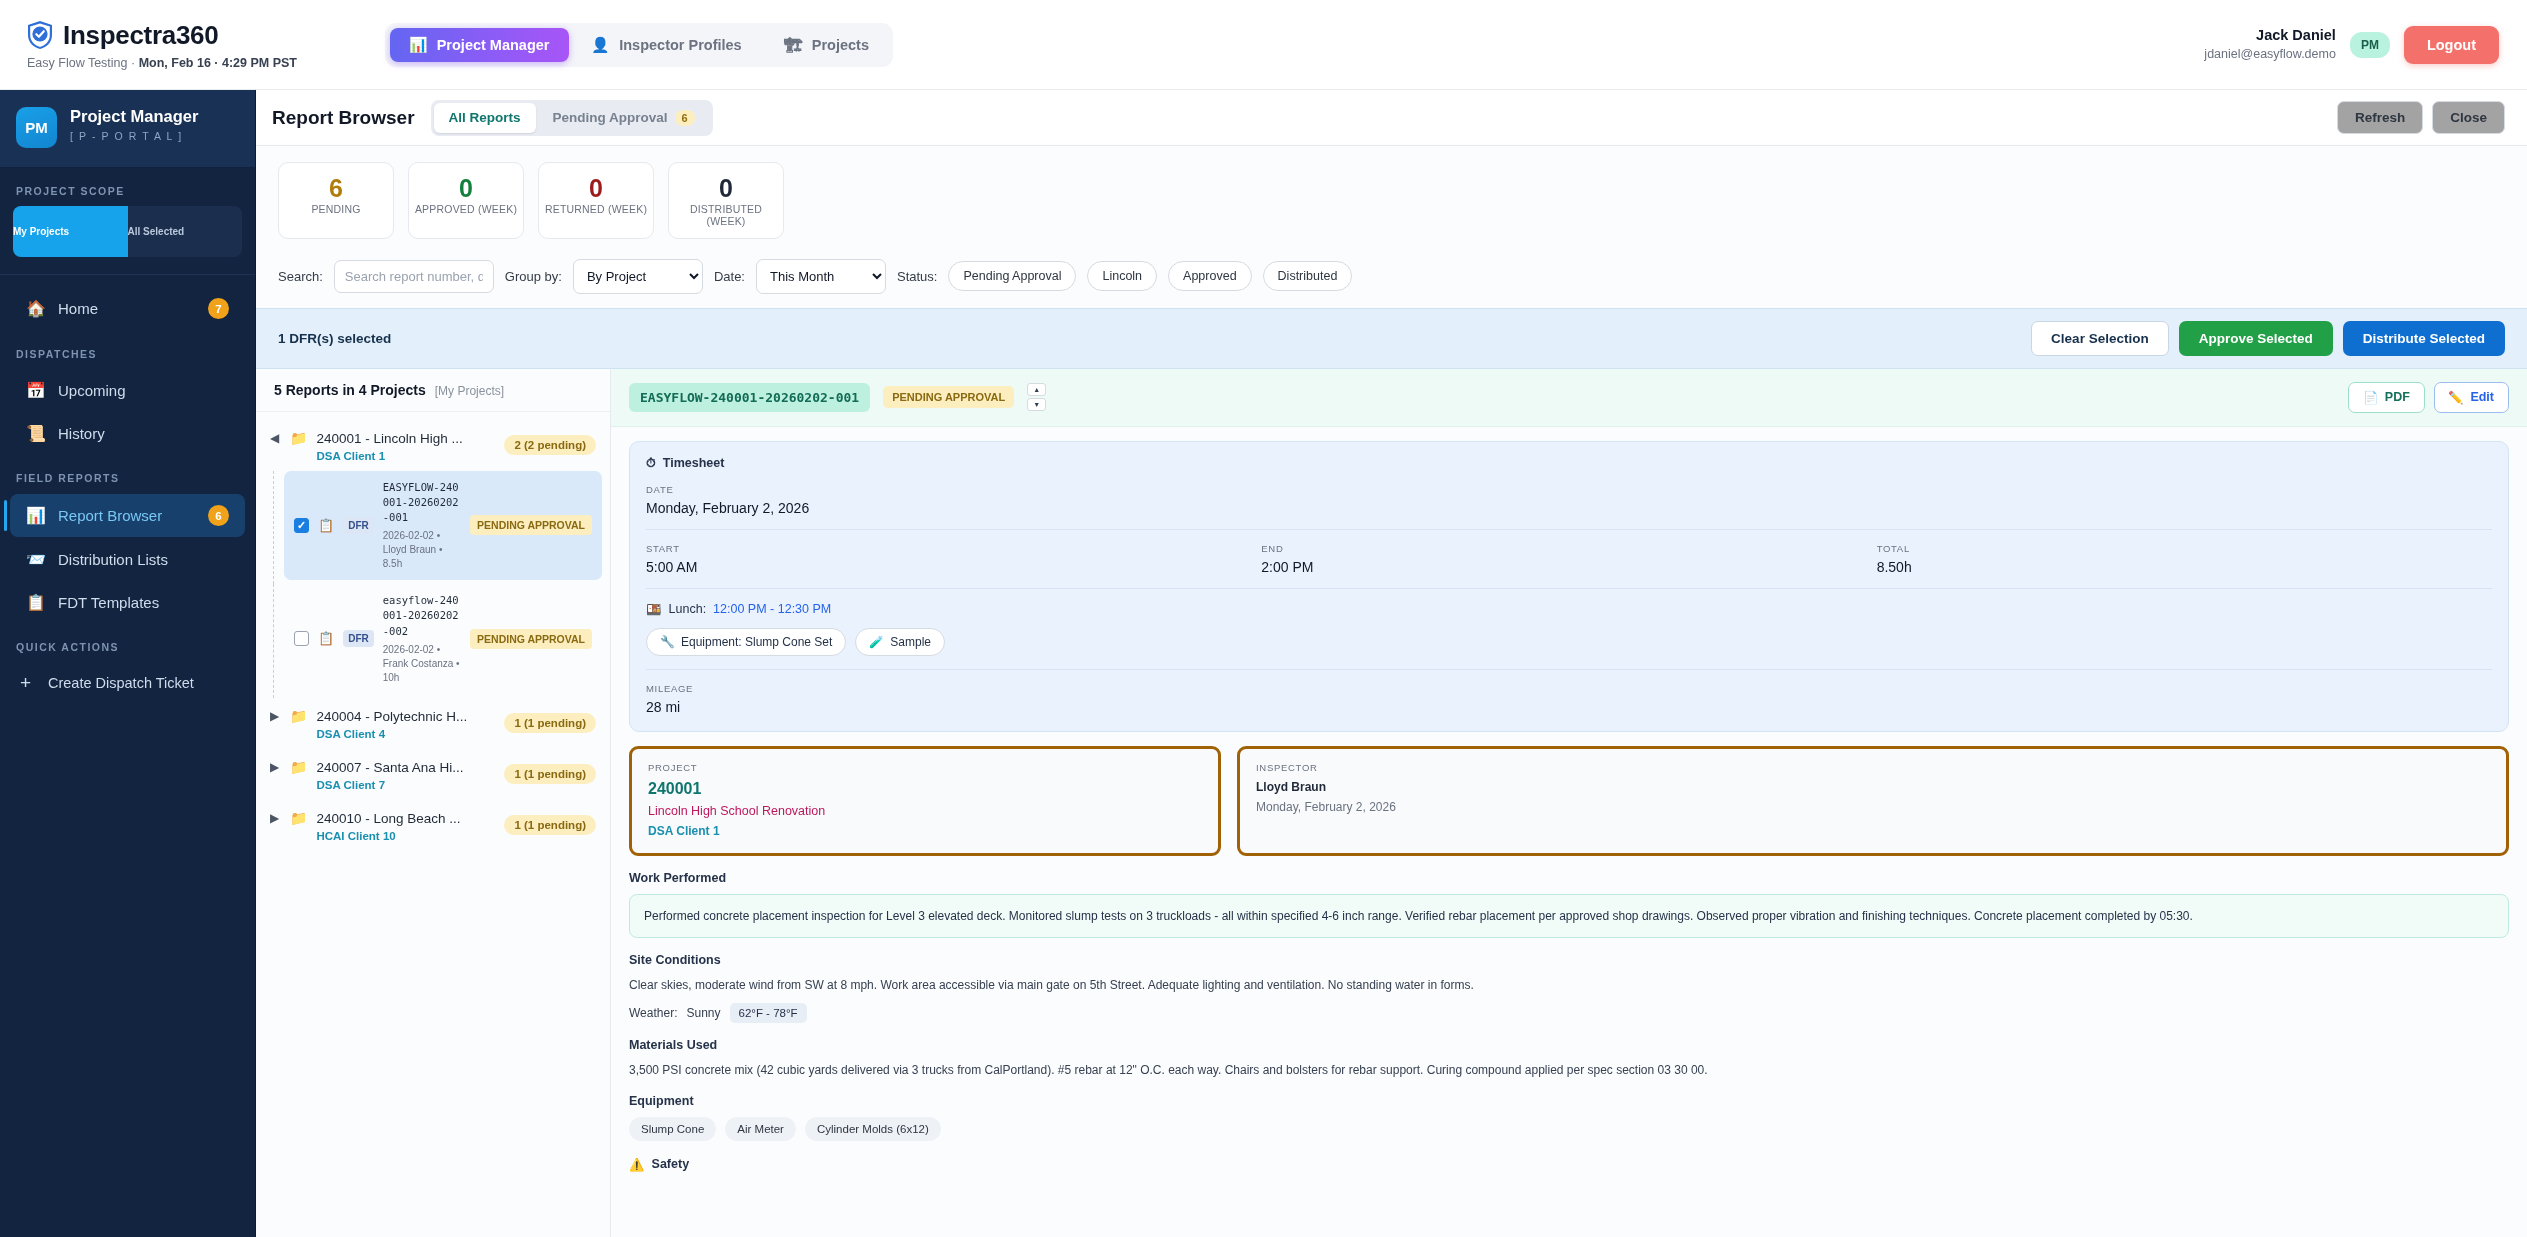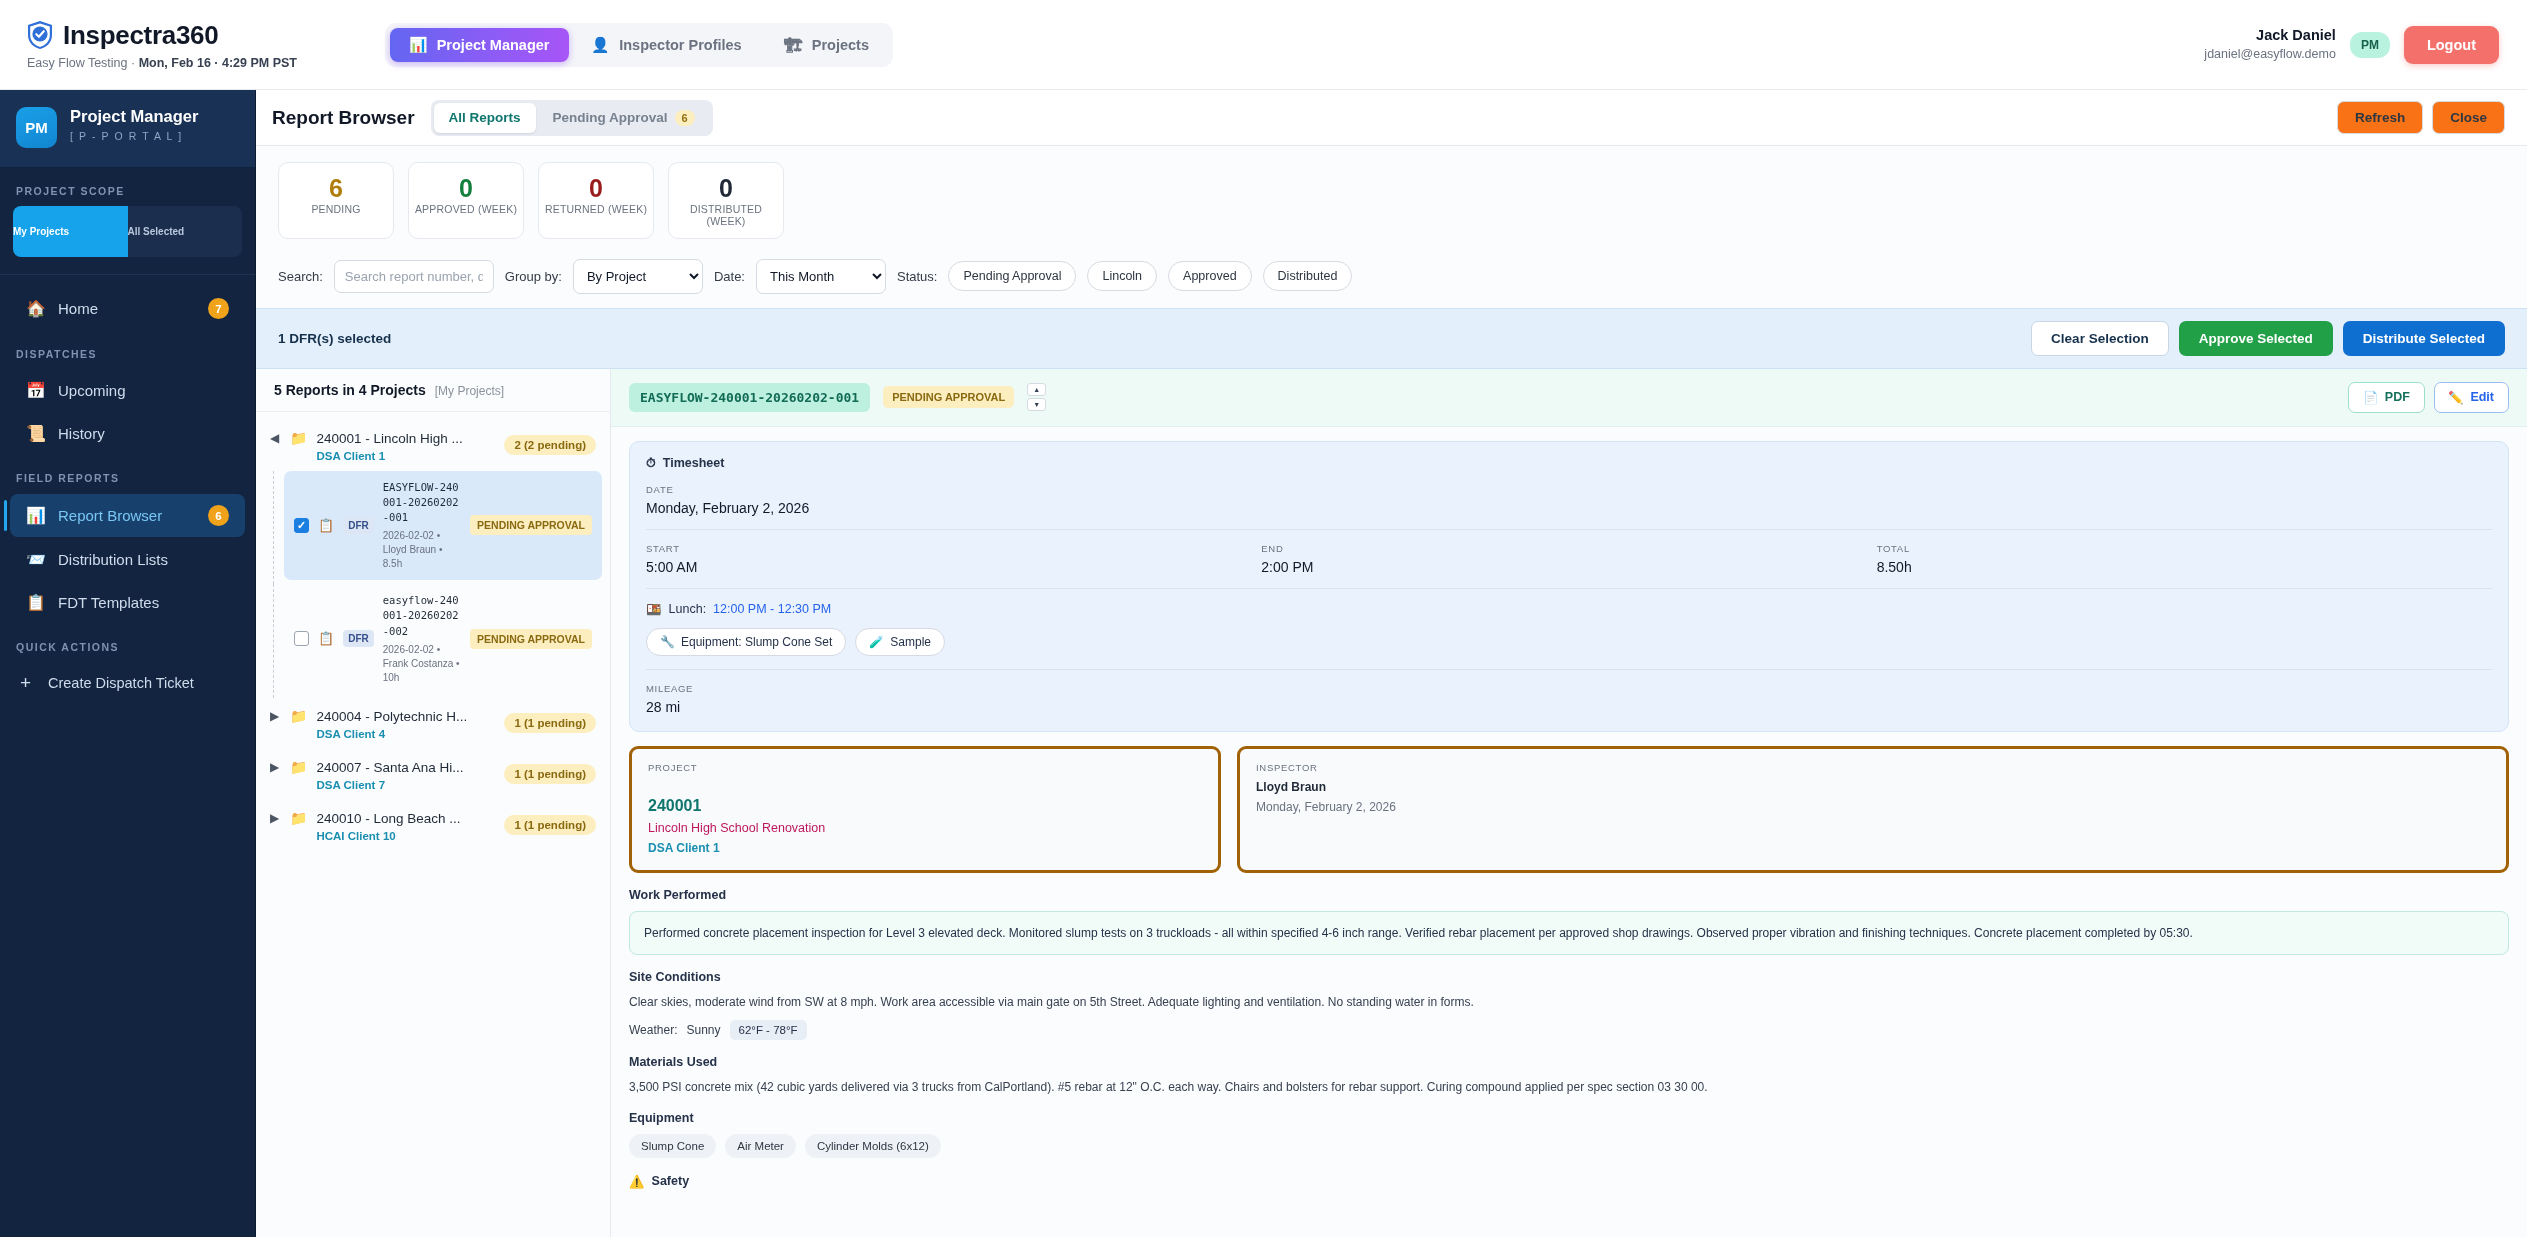--- a/index.html
+++ b/index.html
@@ -148,21 +148,21 @@
     padding: 7px 15px; border-radius: 6px;
     font-size: 13.5px; font-weight: 600; color: #77818f; cursor: pointer;
   }
   .seg-btn.active { background: #ffffff; color: #0f766e; box-shadow: 0 1px 2px rgba(0,0,0,.1); }
   .seg-count {
     background: #fdeec0; color: #92700f; font-size: 11px; font-weight: 700;
     border-radius: 9px; padding: 2px 7px;
   }
   .head-actions { margin-left: auto; display: flex; gap: 9px; }
   .ghost-btn {
-    background: #f97316; border: 1px solid #d6dae1; border-radius: 7px;
+    background: #a3a3a3; border: 1px solid #d6dae1; border-radius: 7px;
     padding: 8px 17px; font-size: 13.5px; font-weight: 600; color: #2e3641; cursor: pointer;
   }
 
   
   .stats { display: flex; gap: 14px; padding: 16px 22px 14px 22px; background: #fbfcfd; }
   .stat {
     width: 116px; background: #ffffff;
     border: 1px solid #e6e9ee; border-radius: 10px;
     padding: 12px 0 11px 0; text-align: center;
   }
@@ -340,21 +340,21 @@
   }
 
   .two-col { display: flex; gap: 16px; margin-top: 14px; }
   .card-plain {
     background: #f8fafc; border: 3px solid #a16207; border-radius: 9px;
     padding: 13px 16px 15px 16px;
   }
   .card-project { flex: 0 0 592px; }
   .card-inspector { flex: 1; }
   .c-lbl { font-size: 9.5px; letter-spacing: .7px; color: #6b7280; }
-  .c-big { font-size: 16px; font-weight: 700; color: #0f766e; margin-top: 24px; }
+  .c-big { font-size: 16px; font-weight: 700; color: #0f766e; margin-top: 7px; }
   .c-name { font-size: 12px; font-weight: 700; color: #1f2937; margin-top: 7px; }
   .c-line { font-size: 12.5px; color: #be185d; margin-top: 6px; }
   .c-client { font-size: 12px; color: #1a8fb0; font-weight: 600; margin-top: 6px; }
   .c-date { font-size: 12px; color: #6b7280; margin-top: 6px; }
 
   .sec-title { font-size: 12.5px; font-weight: 600; color: #253249; margin-top: 15px; }
   .work-box {
     background: #f1fcf8; border: 1px solid #bfeade; border-radius: 8px;
     padding: 12px 14px; margin-top: 9px;
     font-size: 12px; color: #253249; line-height: 1.5;

